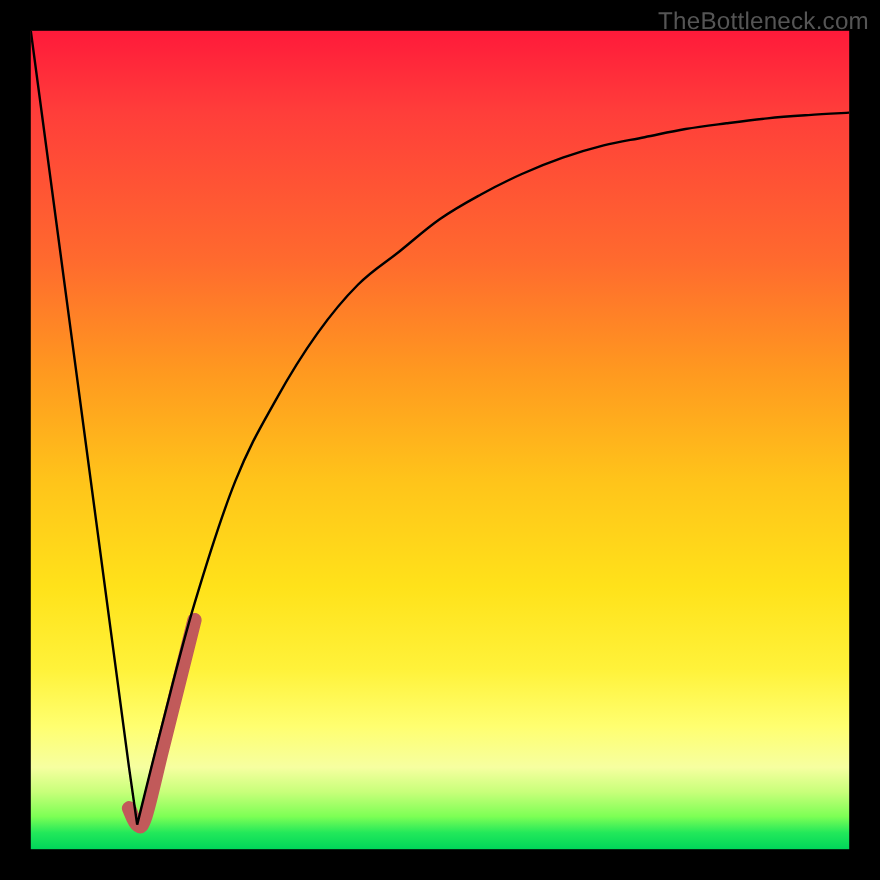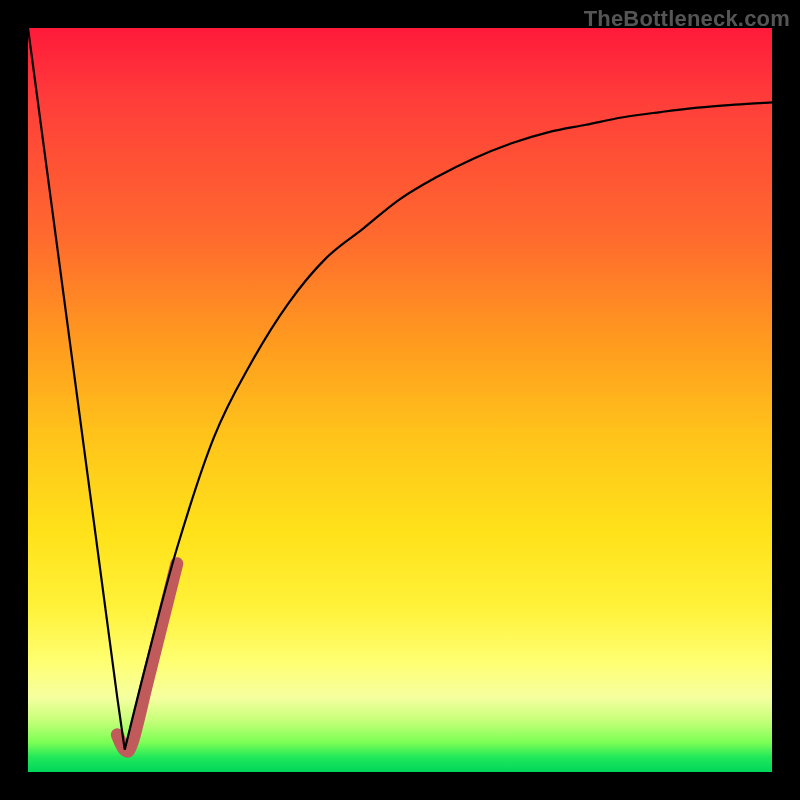--- a/index.html
+++ b/index.html
@@ -39,21 +39,21 @@
       #22e85a 98%,
       #00d65a 100%
     );
   }
   .watermark {
     position: absolute;
     top: 6px;
     right: 10px;
     color: #555;
     font-size: 22px;
-    font-weight: 700;
+    font-weight: 400;
     letter-spacing: 0.2px;
     user-select: none;
   }
   svg.curves {
     position: absolute;
     left: 0;
     top: 0;
     width: 744px;
     height: 744px;
     pointer-events: none;

